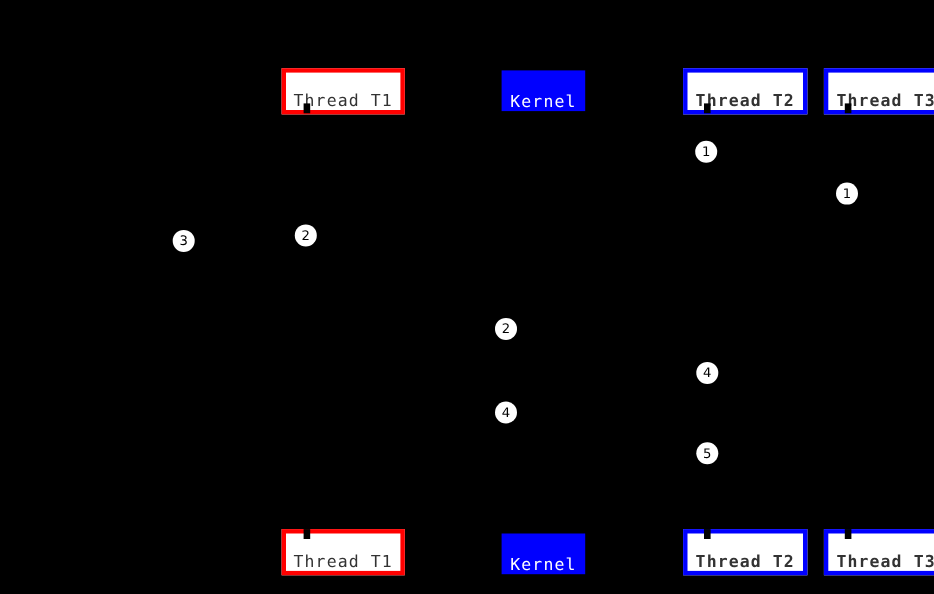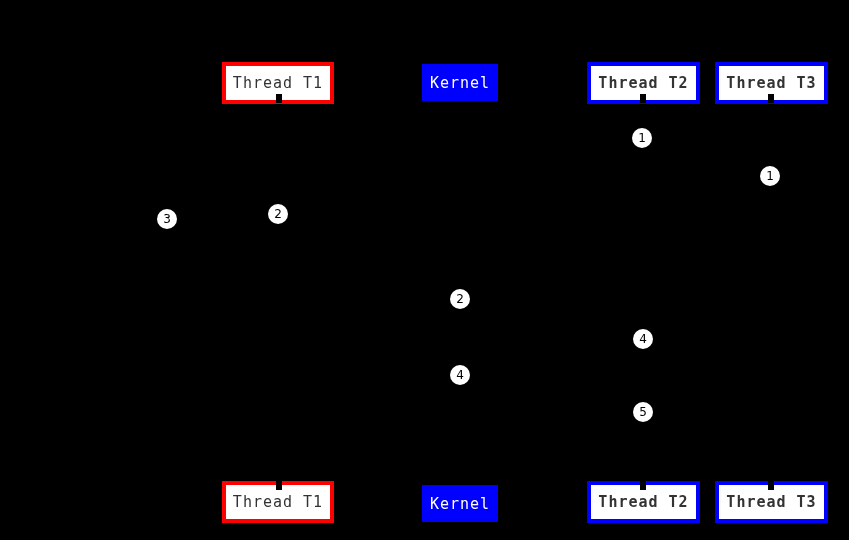--- a/index.html
+++ b/index.html
@@ -12,28 +12,29 @@
     width: 849px;
     height: 540px;
     background: var(--background, #000000);
     overflow: hidden;
     font-family: "DejaVu Sans Mono", monospace;
   }
   .box {
     position: absolute;
     box-sizing: border-box;
     display: flex;
-    align-items: center;
+    align-items: flex-end;
     justify-content: center;
     background: var(--box-fill, #ffffff);
     color: var(--box-text, #333333);
     font-size: 15px;
     letter-spacing: 1px;
     white-space: nowrap;
     z-index: 2;
+    margin-left: 34px;
   }
   .box.red  { border: 4px solid var(--red-border, #ff0000); }
   .box.blue { border: 4px solid var(--blue-border, #0000ff); font-weight: bold; }
   .box.kernel {
     background: var(--kernel-fill, #0000ff);
     color: var(--kernel-text, #ffffff);
     border: none;
   }
   .notch {
     position: absolute;

